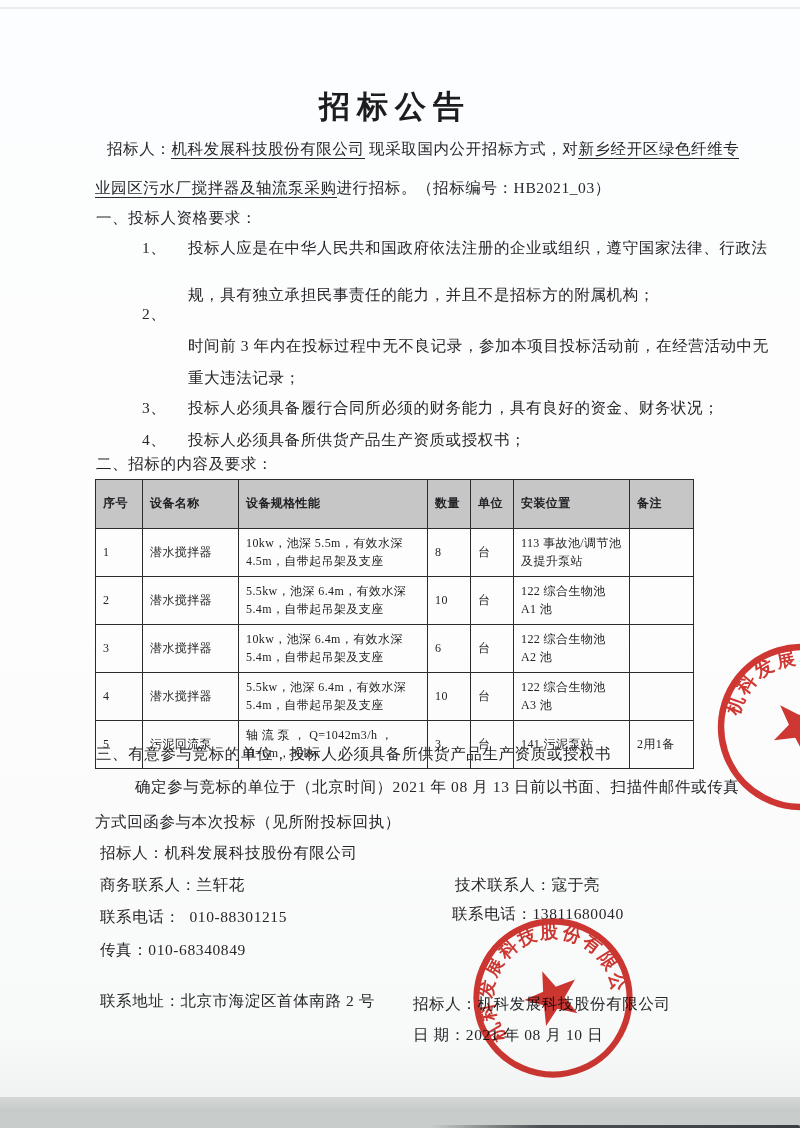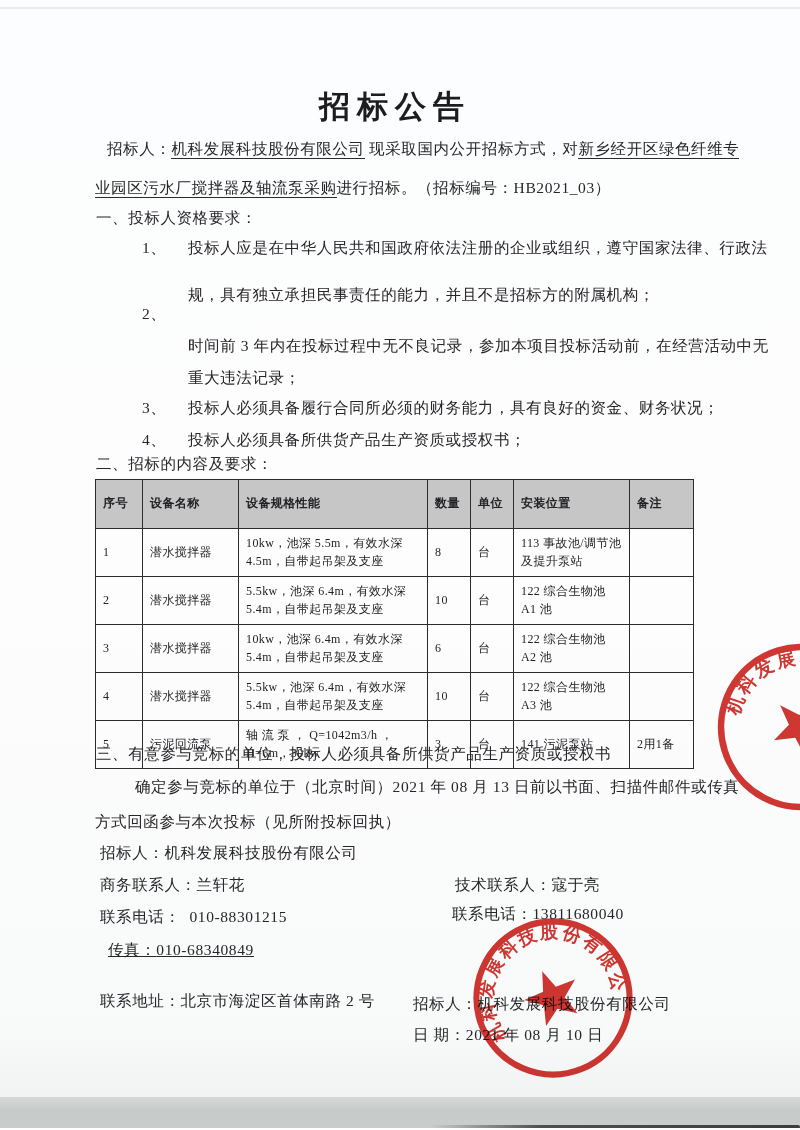--- a/index.html
+++ b/index.html
@@ -148,21 +148,21 @@
   </div>
   <div class="abs t15" style="left:455px;top:877px;">
     <span>技术联系人：</span><span>寇于亮</span>
   </div>
   <div class="abs t15" style="left:100px;top:909px;">
     <span>联系电话：</span>&nbsp;&nbsp;<span>010-88301215</span>
   </div>
   <div class="abs t15" style="left:452px;top:906px;">
     <span>联系电话：</span><span>13811680040</span>
   </div>
-  <div class="abs t15" style="left:108px;top:942px;text-decoration:underline;">
+  <div class="abs t15" style="left:100px;top:942px;">
     <span>传真：</span><span>010-68340849</span>
   </div>
   <div class="abs t15" style="left:100px;top:973px;margin-top:20px;">
     <span>联系地址：</span><span>北京市海淀区首体南路 2 号</span>
   </div>
 
   <div class="abs t15" style="left:413px;top:996px;">
     <span>招标人：</span><span>机科发展科技股份有限公司</span>
   </div>
   <div class="abs t15" style="left:413px;top:1027px;">

